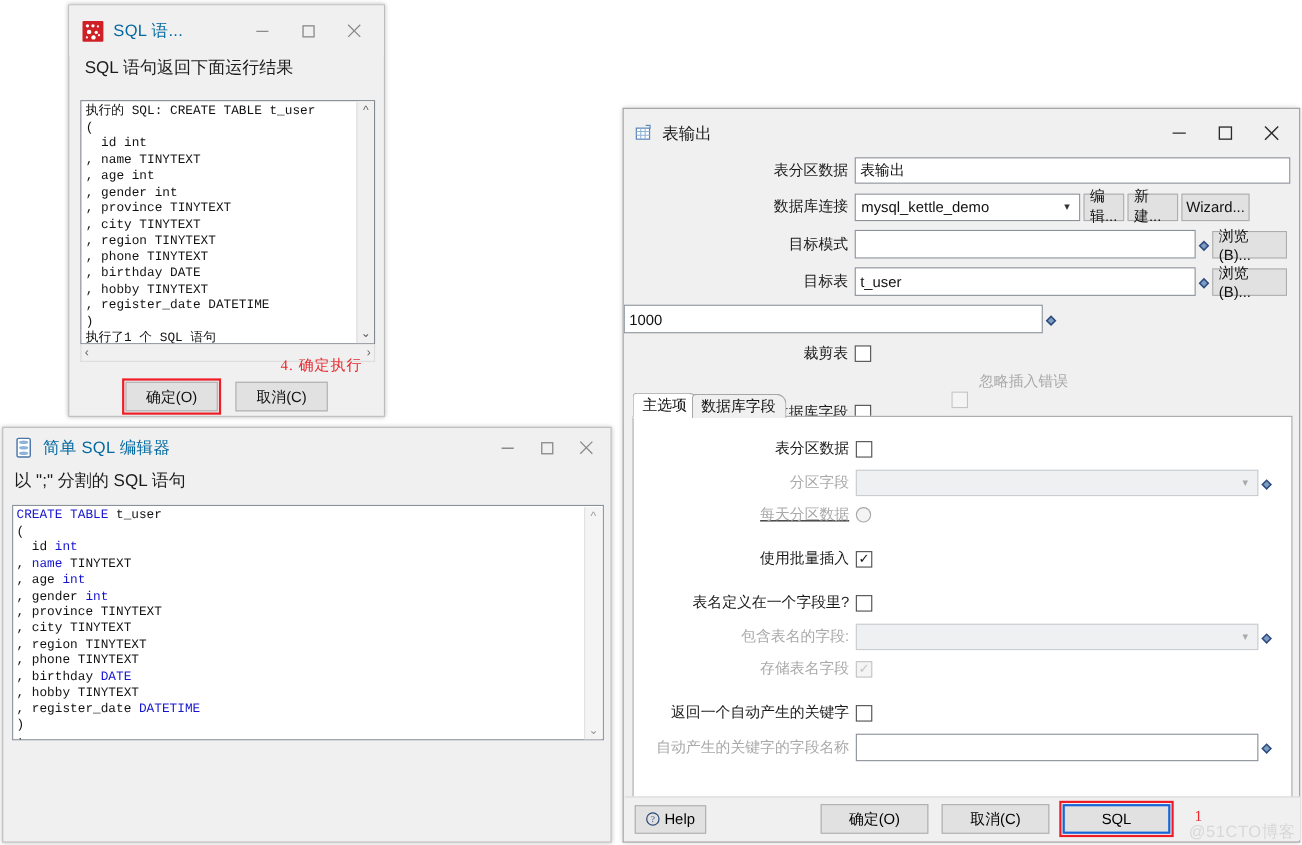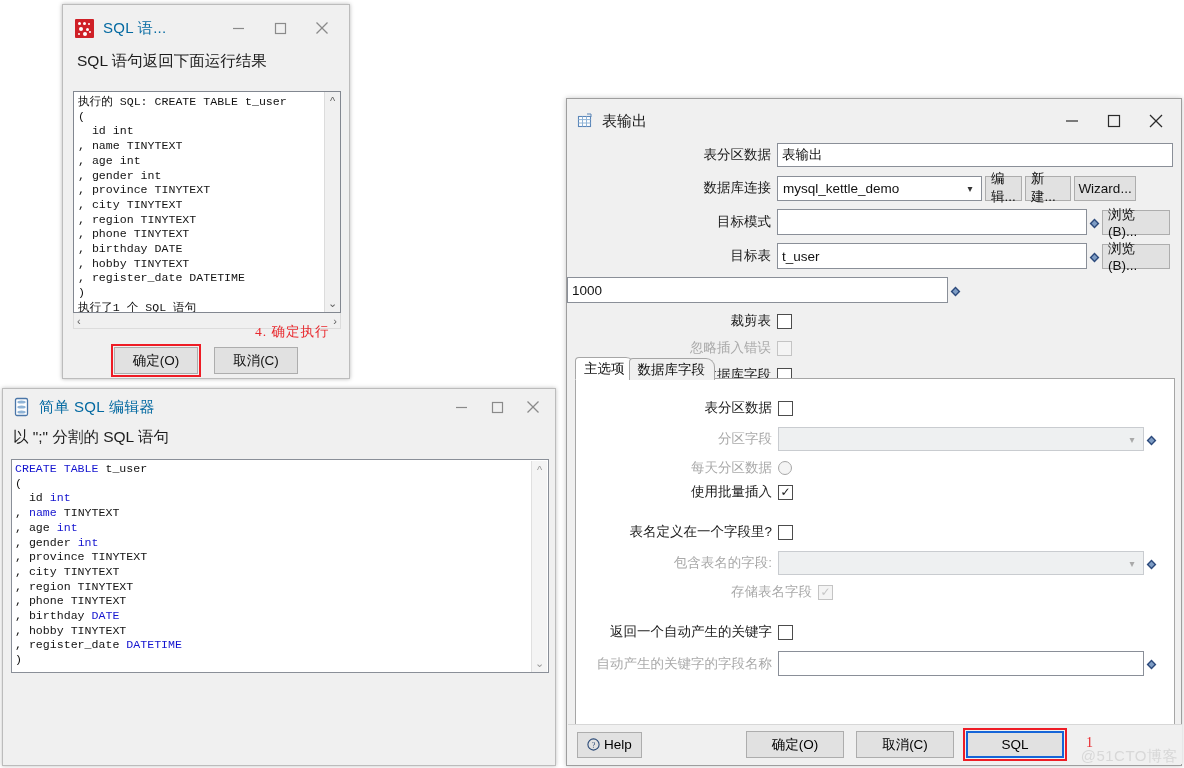--- a/index.html
+++ b/index.html
@@ -374,21 +374,21 @@
             <polygon points="5.5,2.6 8.4,5.5 5.5,8.4 2.6,5.5" fill="#7d9cc4"></polygon>
           </svg>
       </span>
     </div>
 
     <div class="row" style="height:20px;margin-bottom:7px;">
       <span class="lbl">裁剪表</span>
       <span class="ckb"></span>
     </div>
 
-    <div class="row" style="height:20px;margin-bottom:7px;">
+    <div class="row" style="height:20px;margin-bottom:7px;flex-direction:column;">
       <span class="lbl dis">忽略插入错误</span>
       <span class="ckb dis"></span>
     </div>
 
     <div class="row" style="height:20px;margin-bottom:4px;">
       <span class="lbl">指定数据库字段</span>
       <span class="ckb"></span>
     </div>
   </div>
 
@@ -413,21 +413,21 @@
         </span>
         <span class="decor" style="position:relative;margin-left:2px;">
           <svg width="11" height="11" viewBox="0 0 11 11">
               <polygon points="5.5,0.6 10.4,5.5 5.5,10.4 0.6,5.5" fill="#2c4a7c"></polygon>
               <polygon points="5.5,2.6 8.4,5.5 5.5,8.4 2.6,5.5" fill="#7d9cc4"></polygon>
             </svg>
         </span>
       </div>
 
 
-      <div class="row" style="height:20px;margin-bottom:4px;">
+      <div class="row" style="height:20px;margin-bottom:20px;text-decoration:underline;">
         <span class="lbl dis" style="width:202px;">每天分区数据</span>
         <span class="rdo"></span>
       </div>
 
       <div class="row" style="height:20px;margin-bottom:20px;">
         <span class="lbl" style="width:202px;">使用批量插入</span>
         <span class="ckb">
             <span class="tick">✓</span>
           </span>
       </div>
@@ -444,21 +444,21 @@
           <span class="ca" style="color:#a9a9a9;">▾</span>
         </span>
         <span class="decor" style="position:relative;margin-left:2px;">
           <svg width="11" height="11" viewBox="0 0 11 11">
               <polygon points="5.5,0.6 10.4,5.5 5.5,10.4 0.6,5.5" fill="#2c4a7c"></polygon>
               <polygon points="5.5,2.6 8.4,5.5 5.5,8.4 2.6,5.5" fill="#7d9cc4"></polygon>
             </svg>
         </span>
       </div>
 
-      <div class="row" style="height:20px;margin-bottom:20px;padding-left:40px;">
+      <div class="row" style="height:20px;margin-bottom:20px;">
         <span class="lbl dis" style="width:202px;">存储表名字段</span>
         <span class="ckb dis">
             <span class="tick">✓</span>
           </span>
       </div>
 
       <div class="row" style="height:20px;margin-bottom:9px;">
         <span class="lbl" style="width:202px;">返回一个自动产生的关键字</span>
         <span class="ckb"></span>
       </div>

